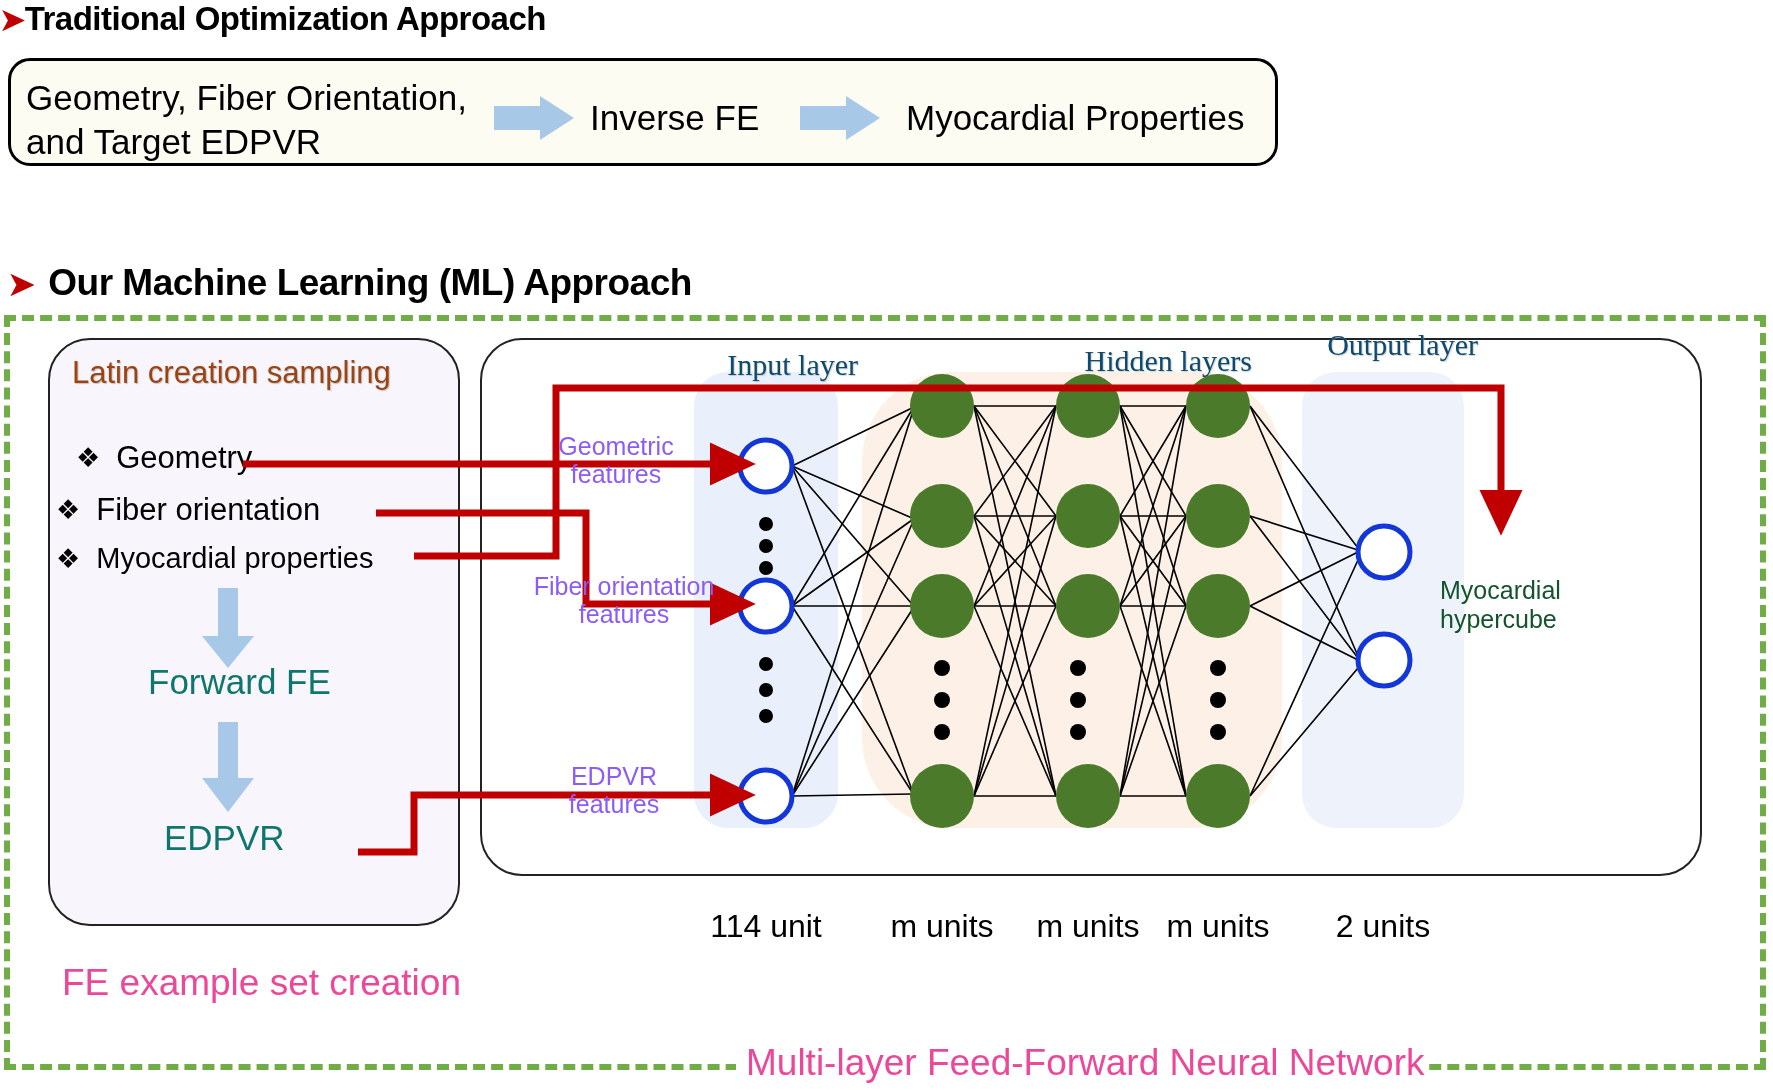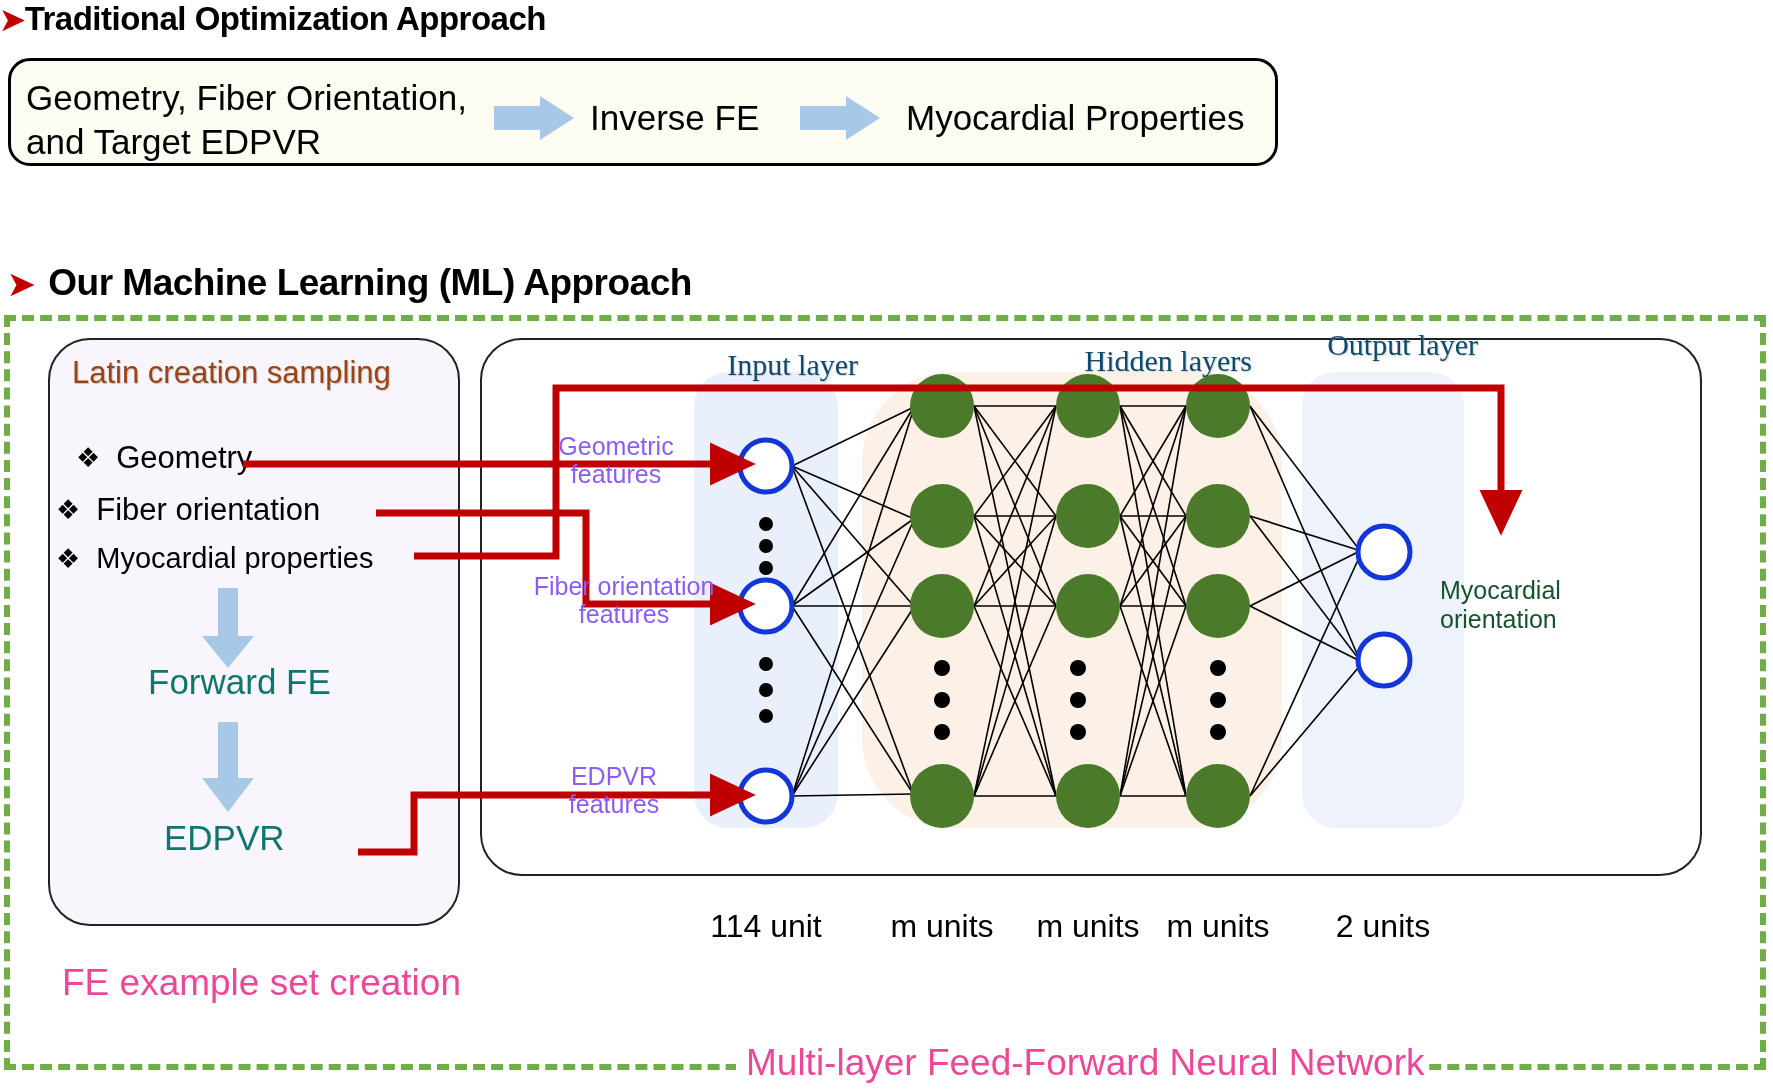--- a/index.html
+++ b/index.html
@@ -281,21 +281,21 @@
   <span>features</span>
 </div>
 
 <div class="abs feat-lbl" style="left:528px;top:762px;width:172px;">
   <span>EDPVR</span><br>
   <span>features</span>
 </div>
 
 <div class="abs out-lbl" style="left:1440px;top:576px;">
   <span>Myocardial</span><br>
-  <span>orientation</span>
+  <span>hypercube</span>
 </div>
 
 <div class="abs unit-lbl" style="left:694px;top:908px;width:144px;">114 unit</div>
 <div class="abs unit-lbl" style="left:872px;top:908px;width:140px;">m units</div>
 <div class="abs unit-lbl" style="left:1018px;top:908px;width:140px;">m units</div>
 <div class="abs unit-lbl" style="left:1148px;top:908px;width:140px;">m units</div>
 <div class="abs unit-lbl" style="left:1302px;top:908px;width:162px;">2 units</div>
 
 <div class="abs caption" style="left:746px;top:1042px;">Multi-layer Feed-Forward Neural Network</div>
 

